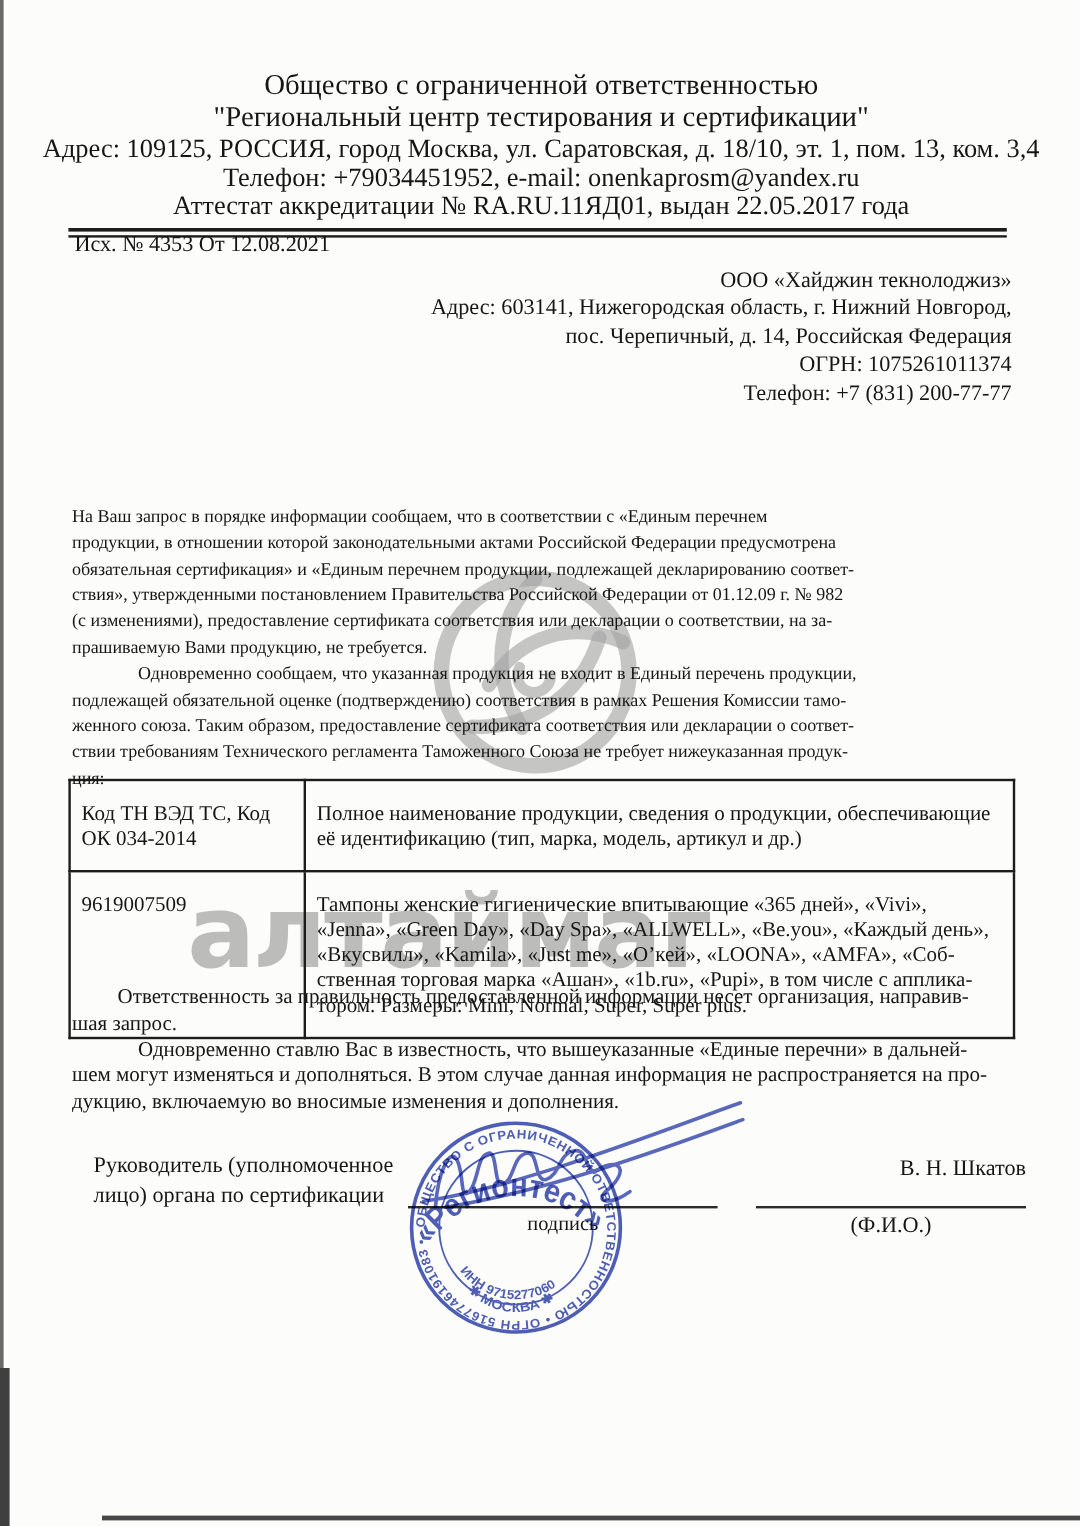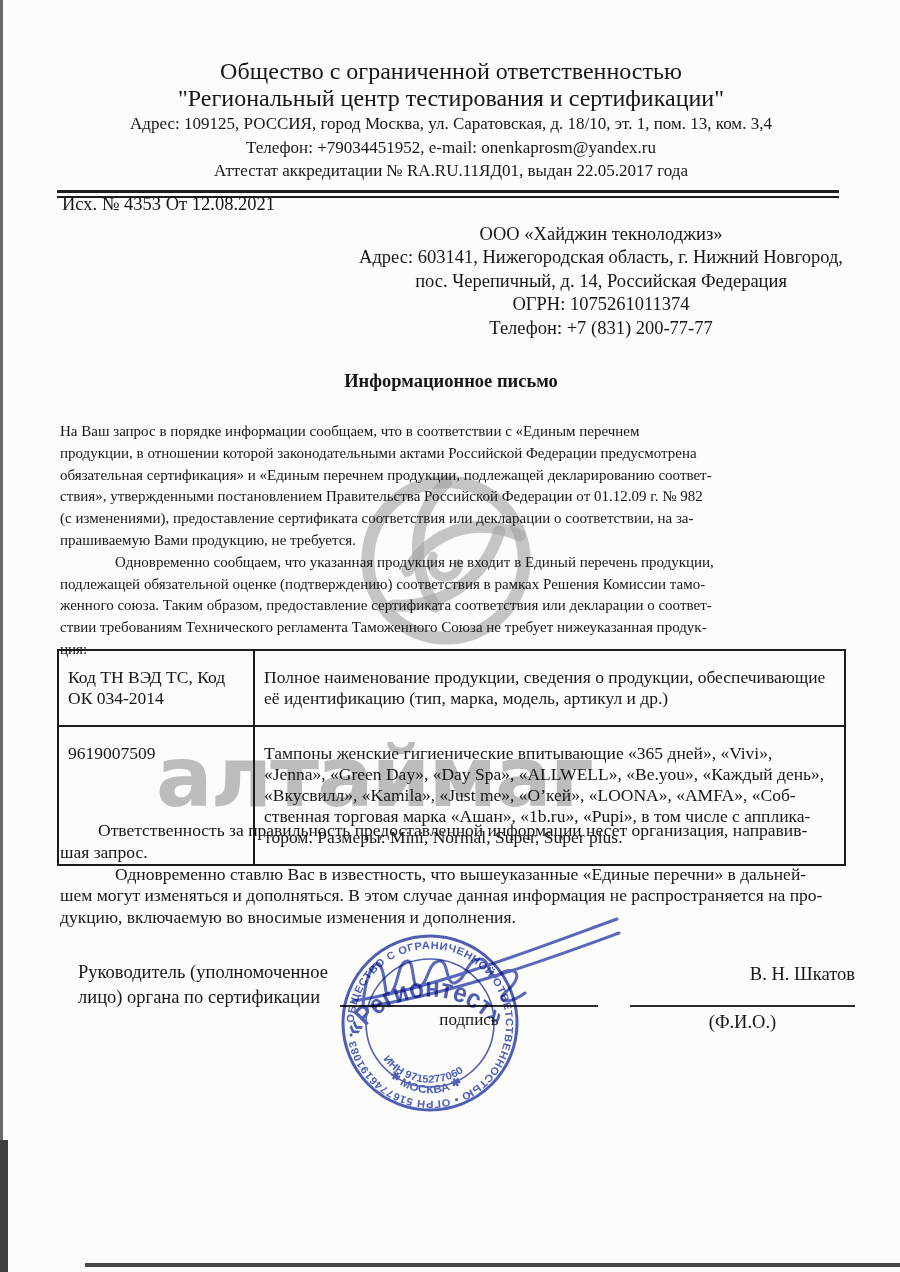--- a/index.html
+++ b/index.html
@@ -6,26 +6,26 @@
   .page{
     position:relative;width:900px;height:1272px;margin:0 auto;
     background:#fcfcfa;overflow:hidden;
     font-family:"Liberation Serif","DejaVu Serif",serif;color:#161616;
   }
   .abs{position:absolute;}
   .ml{white-space:pre-line;}
   
   .letterhead{left:10px;top:58px;width:882px;text-align:center;z-index:1;}
   .lh-bold{font-weight:normal;font-size:24px;line-height:27px;}
-  .lh-norm{font-size:17px;line-height:23.5px;}
+  .lh-norm{font-size:22px;line-height:23.5px;}
   .divider{left:57px;top:190px;width:782px;height:3px;
     border-top:3px solid #1d1d1d;border-bottom:2px solid #1d1d1d;z-index:1;}
   
   .ref{left:62px;top:194px;font-size:18.5px;z-index:1;}
-  .recipient{right:57px;top:223px;text-align:center;font-size:18.5px;line-height:23.4px;z-index:1;margin-left:16px;}
+  .recipient{right:57px;top:223px;text-align:right;font-size:18.5px;line-height:23.4px;z-index:1;margin-left:16px;}
   
   .title{left:10px;top:371px;width:882px;text-align:center;font-weight:bold;font-size:18.5px;z-index:1;}
   .bodytext{left:60px;top:397px;width:792px;font-size:15px;line-height:21.8px;z-index:1;margin-top:24px;}
   .bodytext p{margin:0;}
   .indent-lg{text-indent:55px;}
   .indent-md{text-indent:38px;}
   .post{left:60px;top:820px;width:792px;font-size:17.5px;line-height:21.8px;z-index:1;}
   .post p{margin:0;}
   
   .ptable{left:57px;top:649px;width:789px;border-collapse:collapse;z-index:1;position:absolute;}
@@ -80,21 +80,20 @@
   </div>
   <div class="abs divider"></div>
 
   <div class="abs ref">Исх. № 4353 От 12.08.2021</div>
   <div class="abs recipient ml">ООО «Хайджин текнолоджиз»
 Адрес: 603141, Нижегородская область, г. Нижний Новгород,
 пос. Черепичный, д. 14, Российская Федерация
 ОГРН: 1075261011374
 Телефон: +7 (831) 200-77-77</div>
 
-  <div class="abs title">Информационное письмо</div>
 
   <div class="abs bodytext">
     <p class="ml">На Ваш запрос в порядке информации сообщаем, что в соответствии с «Единым перечнем
 продукции, в отношении которой законодательными актами Российской Федерации предусмотрена
 обязательная сертификация» и «Единым перечнем продукции, подлежащей декларированию соответ-
 ствия», утвержденными постановлением Правительства Российской Федерации от 01.12.09 г. № 982
 (с изменениями),  предоставление сертификата соответствия или декларации о соответствии, на за-
 прашиваемую Вами продукцию, не требуется.</p>
     <p class="ml indent-lg">Одновременно сообщаем, что указанная продукция не входит в Единый перечень продукции,
 подлежащей обязательной оценке (подтверждению) соответствия в рамках Решения Комиссии тамо-

